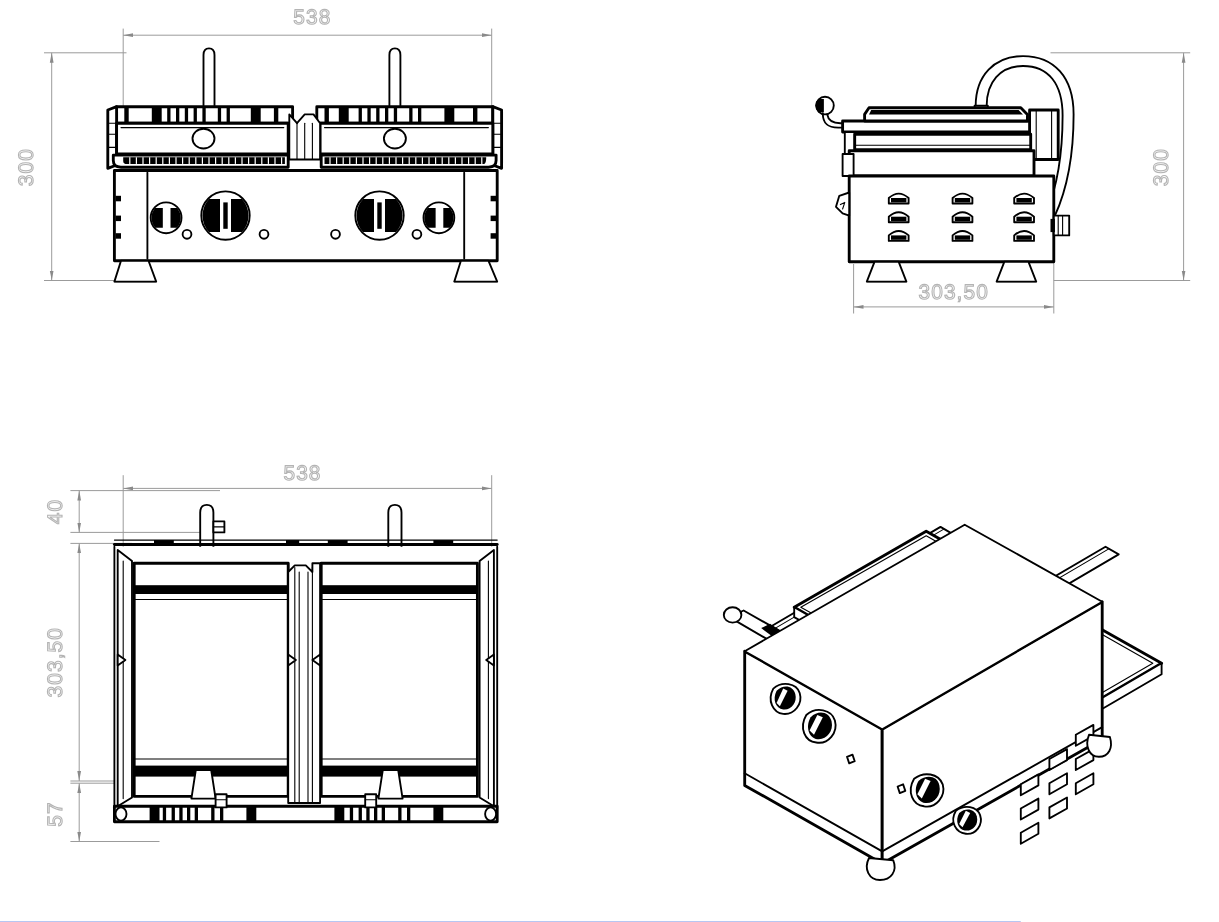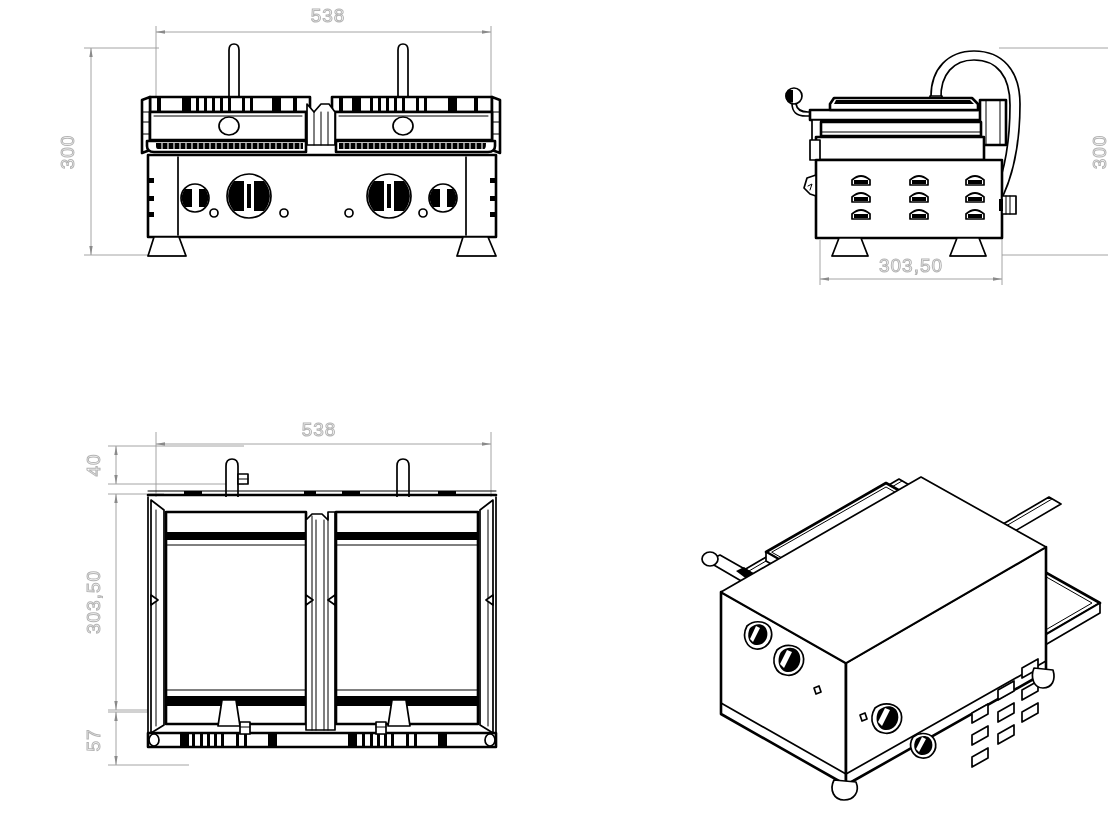--- a/index.html
+++ b/index.html
@@ -14,21 +14,20 @@
     position: relative;
     overflow: hidden;
     font-family: "Liberation Sans", sans-serif;
   }
   #sheet {
     position: absolute;
     left: 0; top: 0;
     width: 928px;
     height: 838px;
     background: #1d4ed8;
-    margin-left: 44px;
   }
   svg.drawing {
     display: block;
     width: 1108px;
     height: 838px;
   }
   
   .dim-line, .ext-line {
     stroke: #9a9a9a;
     stroke-width: 0.9;

